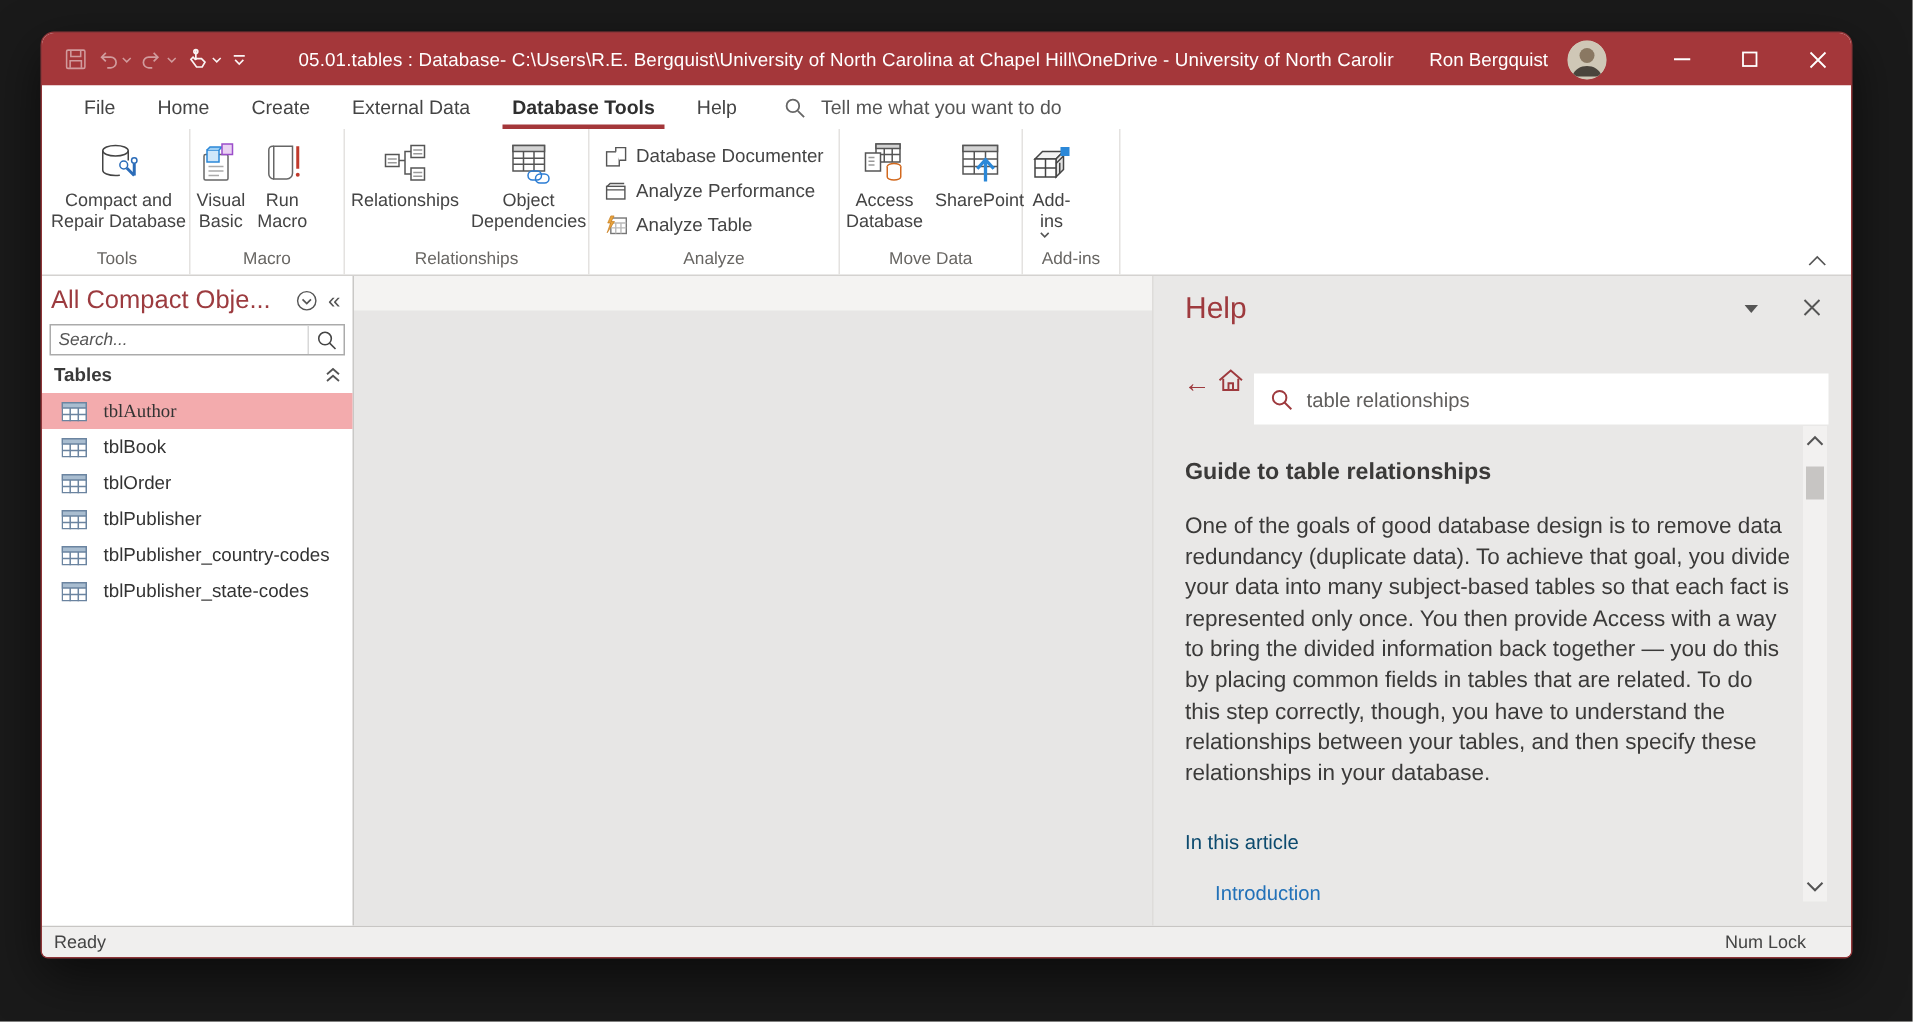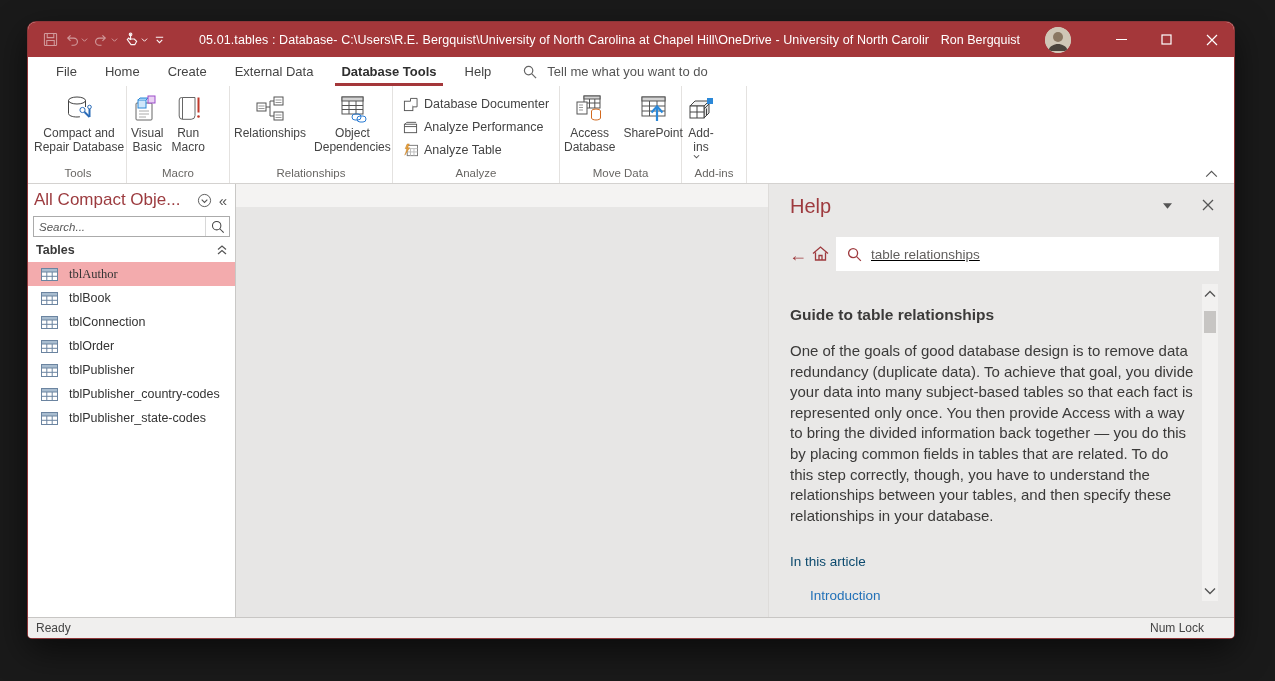--- a/index.html
+++ b/index.html
@@ -23,21 +23,21 @@
   .titlebar { height: 35px; background: #a4373a; display: flex; align-items: center; color: #fff; flex: 0 0 auto; }
   .qat { display: flex; align-items: center; gap: 6px; padding-left: 15px; }
   .qat .qbtn { display: flex; align-items: center; gap: 2px; }
   .dim { opacity: .5; }
   .bright { opacity: .95; }
   .win-title {
     margin-left: 34px; font-size: 12.5px; letter-spacing: .1px;
     white-space: nowrap; overflow: hidden; max-width: 730px; color: #fff;
   }
   .tb-right { margin-left: auto; display: flex; align-items: center; height: 100%; }
-  .user-name { font-size: 12.5px; margin-right: 25px; }
+  .user-name { font-size: 12.5px; margin-right: 13px; }
   .avatar { width: 26px; height: 26px; border-radius: 50%; margin-right: 28px; background: #d9d2c4; overflow: hidden; flex: 0 0 auto; }
   .win-btns { display: flex; height: 100%; }
   .win-btn { width: 45px; height: 100%; display: flex; align-items: center; justify-content: center; }
 
   
   .tabs { height: 29px; background: #fff; display: flex; align-items: stretch; padding-left: 14px; flex: 0 0 auto; }
   .tab { padding: 0 14px; font-size: 13px; color: #444; display: flex; align-items: center; position: relative; }
   .tab.active { font-weight: 700; color: #2f2f2f; }
   .tab.active::after { content: ""; position: absolute; left: 8px; right: 8px; bottom: 0; height: 3px; background: #a4373a; }
   .tellme { display: flex; align-items: center; gap: 10px; margin-left: 18px; font-size: 13px; color: #555; }
@@ -78,21 +78,21 @@
   .workarea { flex: 1; position: relative; background: #e7e6e5; }
   .workarea::before { content: ""; position: absolute; top: 0; left: 0; right: 0; height: 23px; background: #f4f3f2; }
 
   
   .helppane { width: 466px; background: #e9e8e7; position: relative; border-left: 1px solid #dedcda; flex: 0 0 auto; }
   .help-title { position: absolute; left: 21px; top: 11px; font-size: 20px; color: #9e3a3e; }
   .help-caret { position: absolute; right: 62px; top: 19px; }
   .help-close { position: absolute; right: 20px; top: 15px; }
   .help-back { position: absolute; left: 20px; top: 62px; font-size: 18px; color: #9e3a3e; line-height: 1; }
   .help-home { position: absolute; left: 42px; top: 60px; }
-  .help-search { position: absolute; left: 67px; top: 53px; width: 383px; height: 34px; background: #fff; display: flex; align-items: center; gap: 9px; padding: 0 11px; text-decoration: underline; }
+  .help-search { position: absolute; left: 67px; top: 65px; width: 383px; height: 34px; background: #fff; display: flex; align-items: center; gap: 9px; padding: 0 11px; }
   .help-search input { flex: 1; border: 0; outline: none; background: transparent; font-family: "Liberation Sans", sans-serif; font-size: 13.5px; color: #605e5c; min-width: 0; }
   .article { position: absolute; left: 21px; top: 122px; width: 404px; color: #3b3a39; }
   .article h3 { font-size: 15.5px; font-weight: 700; margin: 0 0 17px; }
   .article p { font-size: 15px; line-height: 20.6px; }
   .in-article { position: absolute; left: 21px; top: 370px; font-size: 13.5px; font-weight: 400; color: #0c4a6e; }
   .intro-link { position: absolute; left: 41px; top: 404px; font-size: 13.5px; color: #2271b8; cursor: pointer; }
   .scrollbar { position: absolute; right: 16px; top: 100px; width: 16px; height: 317px; background: #f2f1f0; }
   .sb-up { position: absolute; top: 6px; left: 2px; }
   .sb-down { position: absolute; bottom: 6px; left: 2px; }
   .sb-thumb { position: absolute; top: 27px; left: 2px; width: 12px; height: 22px; background: #c7c5c3; }
@@ -431,30 +431,20 @@
           <span>tblBook</span>
         </div>
         <div class="nav-item">
           <span>
               <svg width="17" height="13" viewBox="0 0 17 13" fill="none">
                 <rect x=".5" y=".5" width="16" height="12" fill="#fff" stroke="#6b84a0"></rect>
                 <rect x=".5" y=".5" width="16" height="3.5" fill="#a9bdd0" stroke="#6b84a0"></rect>
                 <path d="M5.8 4v9M11.2 4v9M.5 8.3h16" stroke="#6b84a0"></path>
               </svg>
             </span>
-          <span>tblConnection</span>
-        </div>
-        <div class="nav-item">
-          <span>
-              <svg width="17" height="13" viewBox="0 0 17 13" fill="none">
-                <rect x=".5" y=".5" width="16" height="12" fill="#fff" stroke="#6b84a0"></rect>
-                <rect x=".5" y=".5" width="16" height="3.5" fill="#a9bdd0" stroke="#6b84a0"></rect>
-                <path d="M5.8 4v9M11.2 4v9M.5 8.3h16" stroke="#6b84a0"></path>
-              </svg>
-            </span>
           <span>tblOrder</span>
         </div>
         <div class="nav-item">
           <span>
               <svg width="17" height="13" viewBox="0 0 17 13" fill="none">
                 <rect x=".5" y=".5" width="16" height="12" fill="#fff" stroke="#6b84a0"></rect>
                 <rect x=".5" y=".5" width="16" height="3.5" fill="#a9bdd0" stroke="#6b84a0"></rect>
                 <path d="M5.8 4v9M11.2 4v9M.5 8.3h16" stroke="#6b84a0"></path>
               </svg>
             </span>

